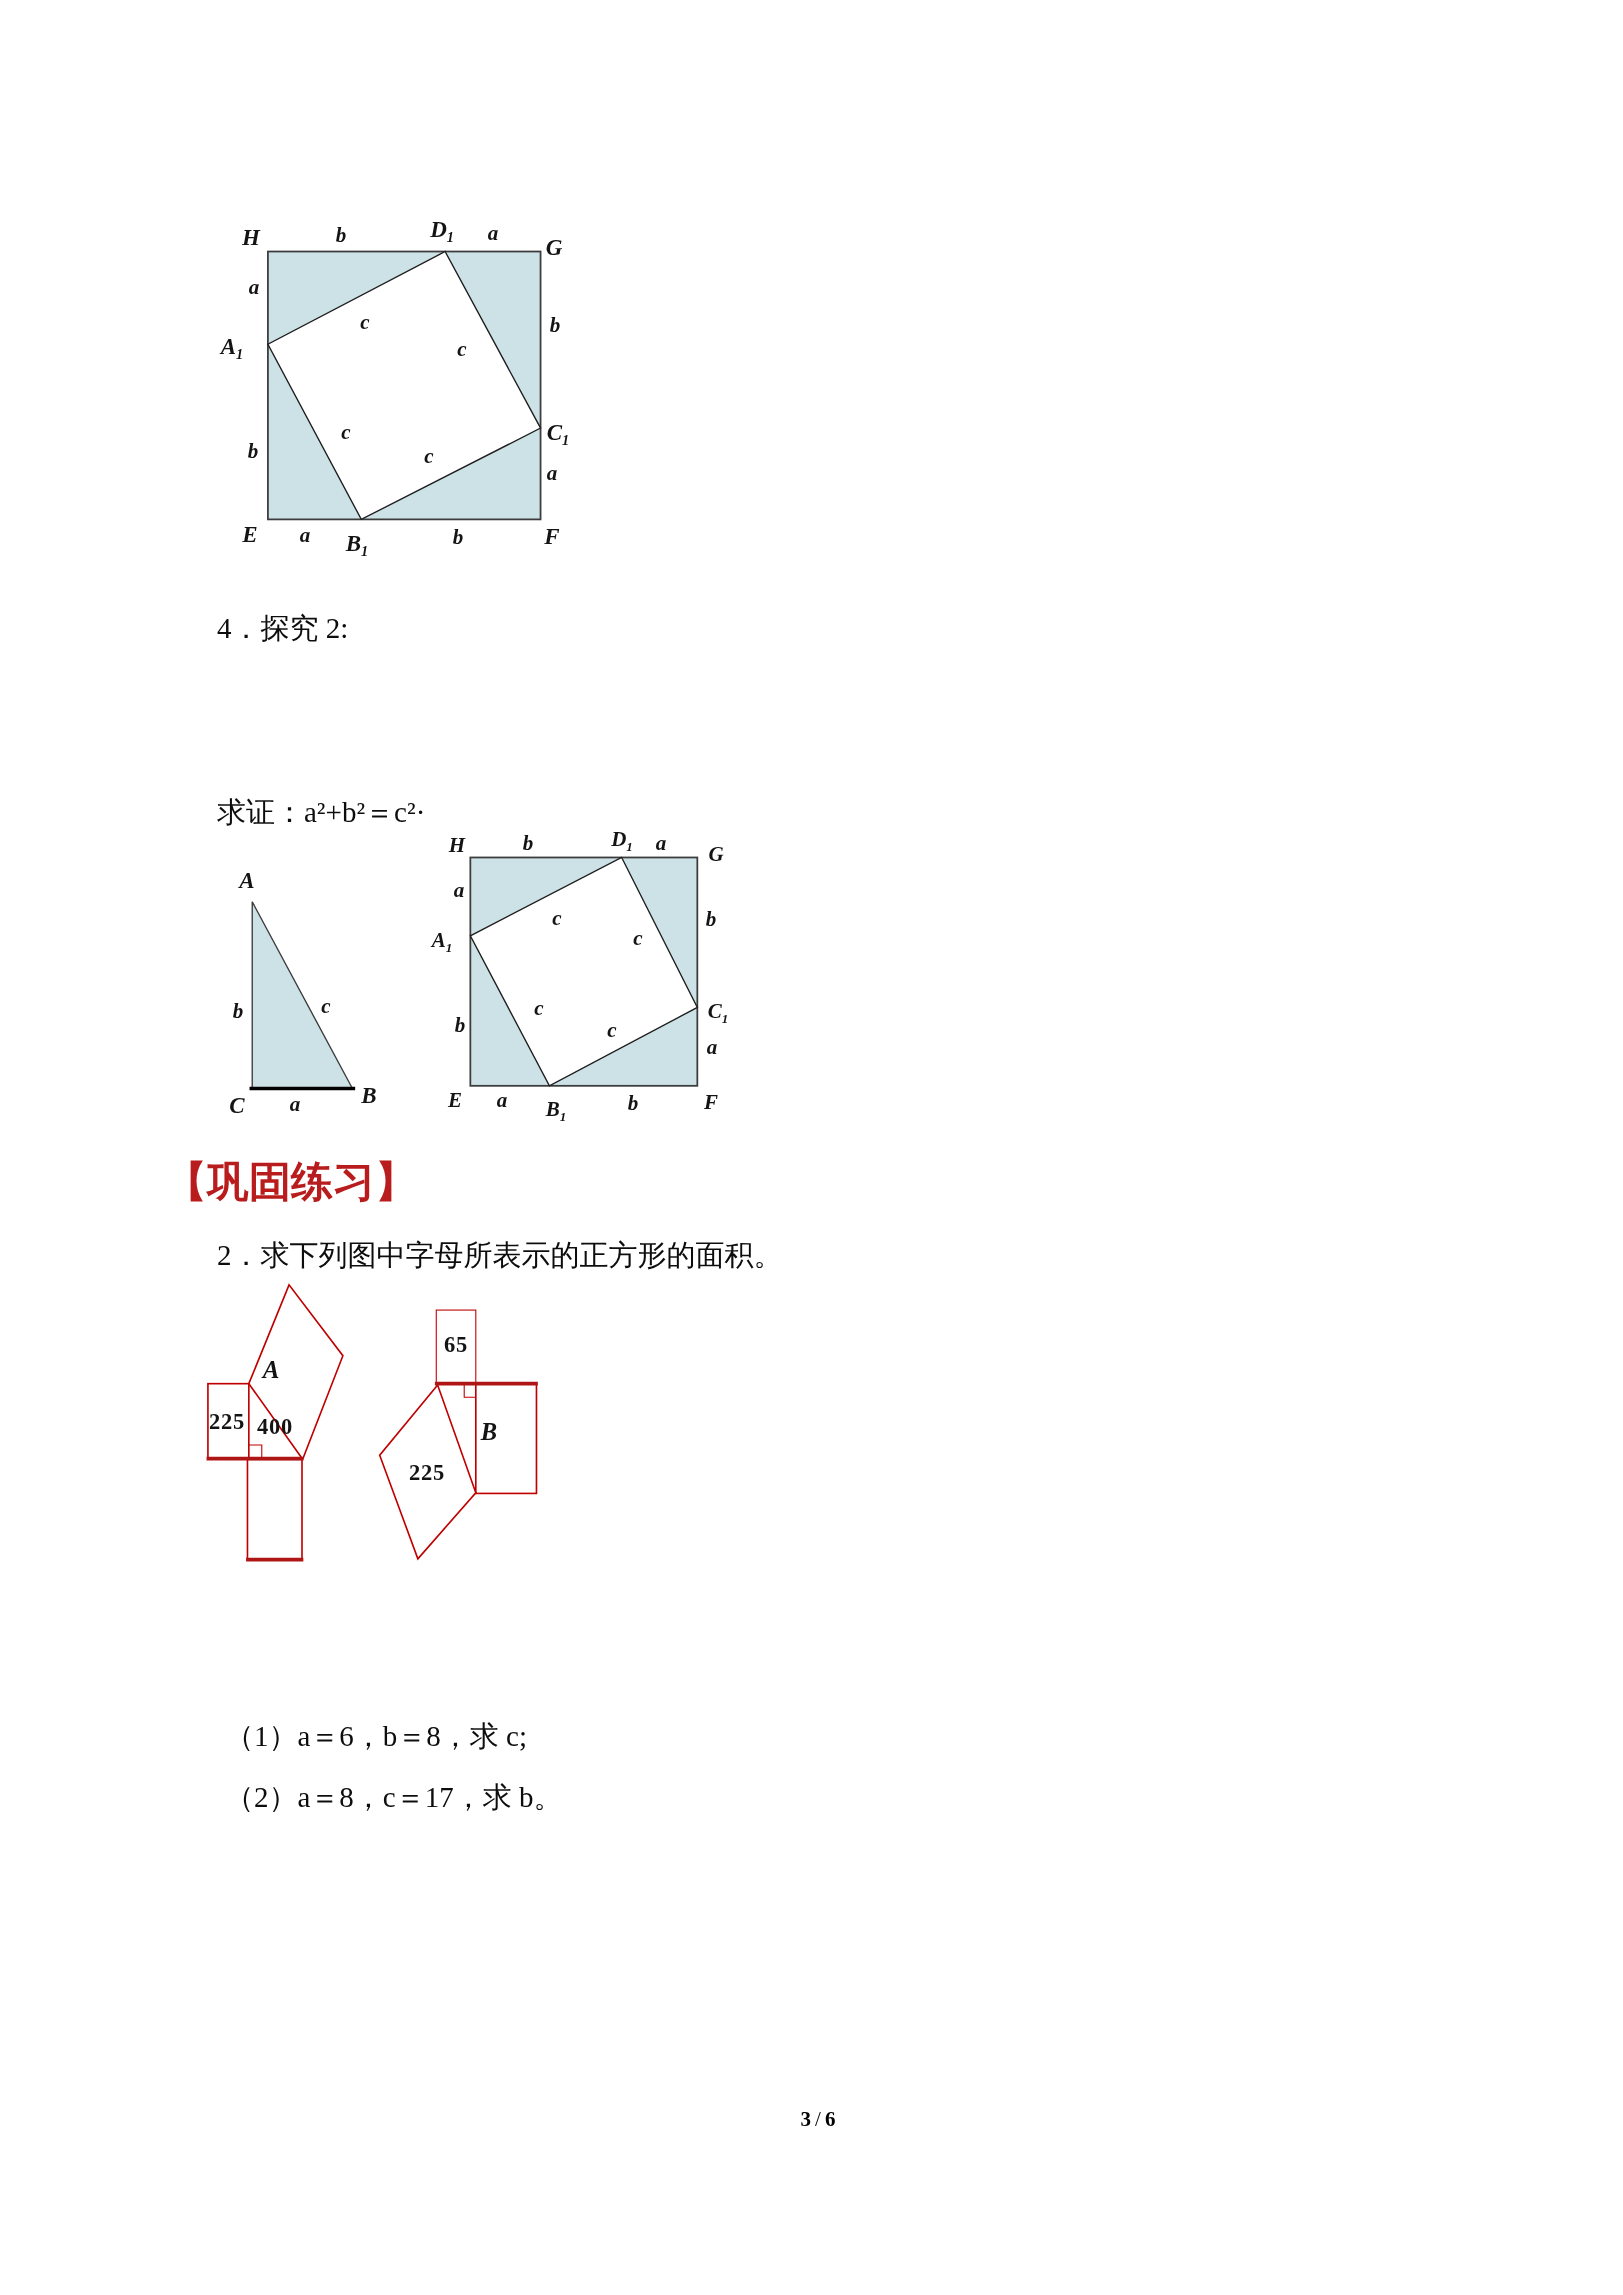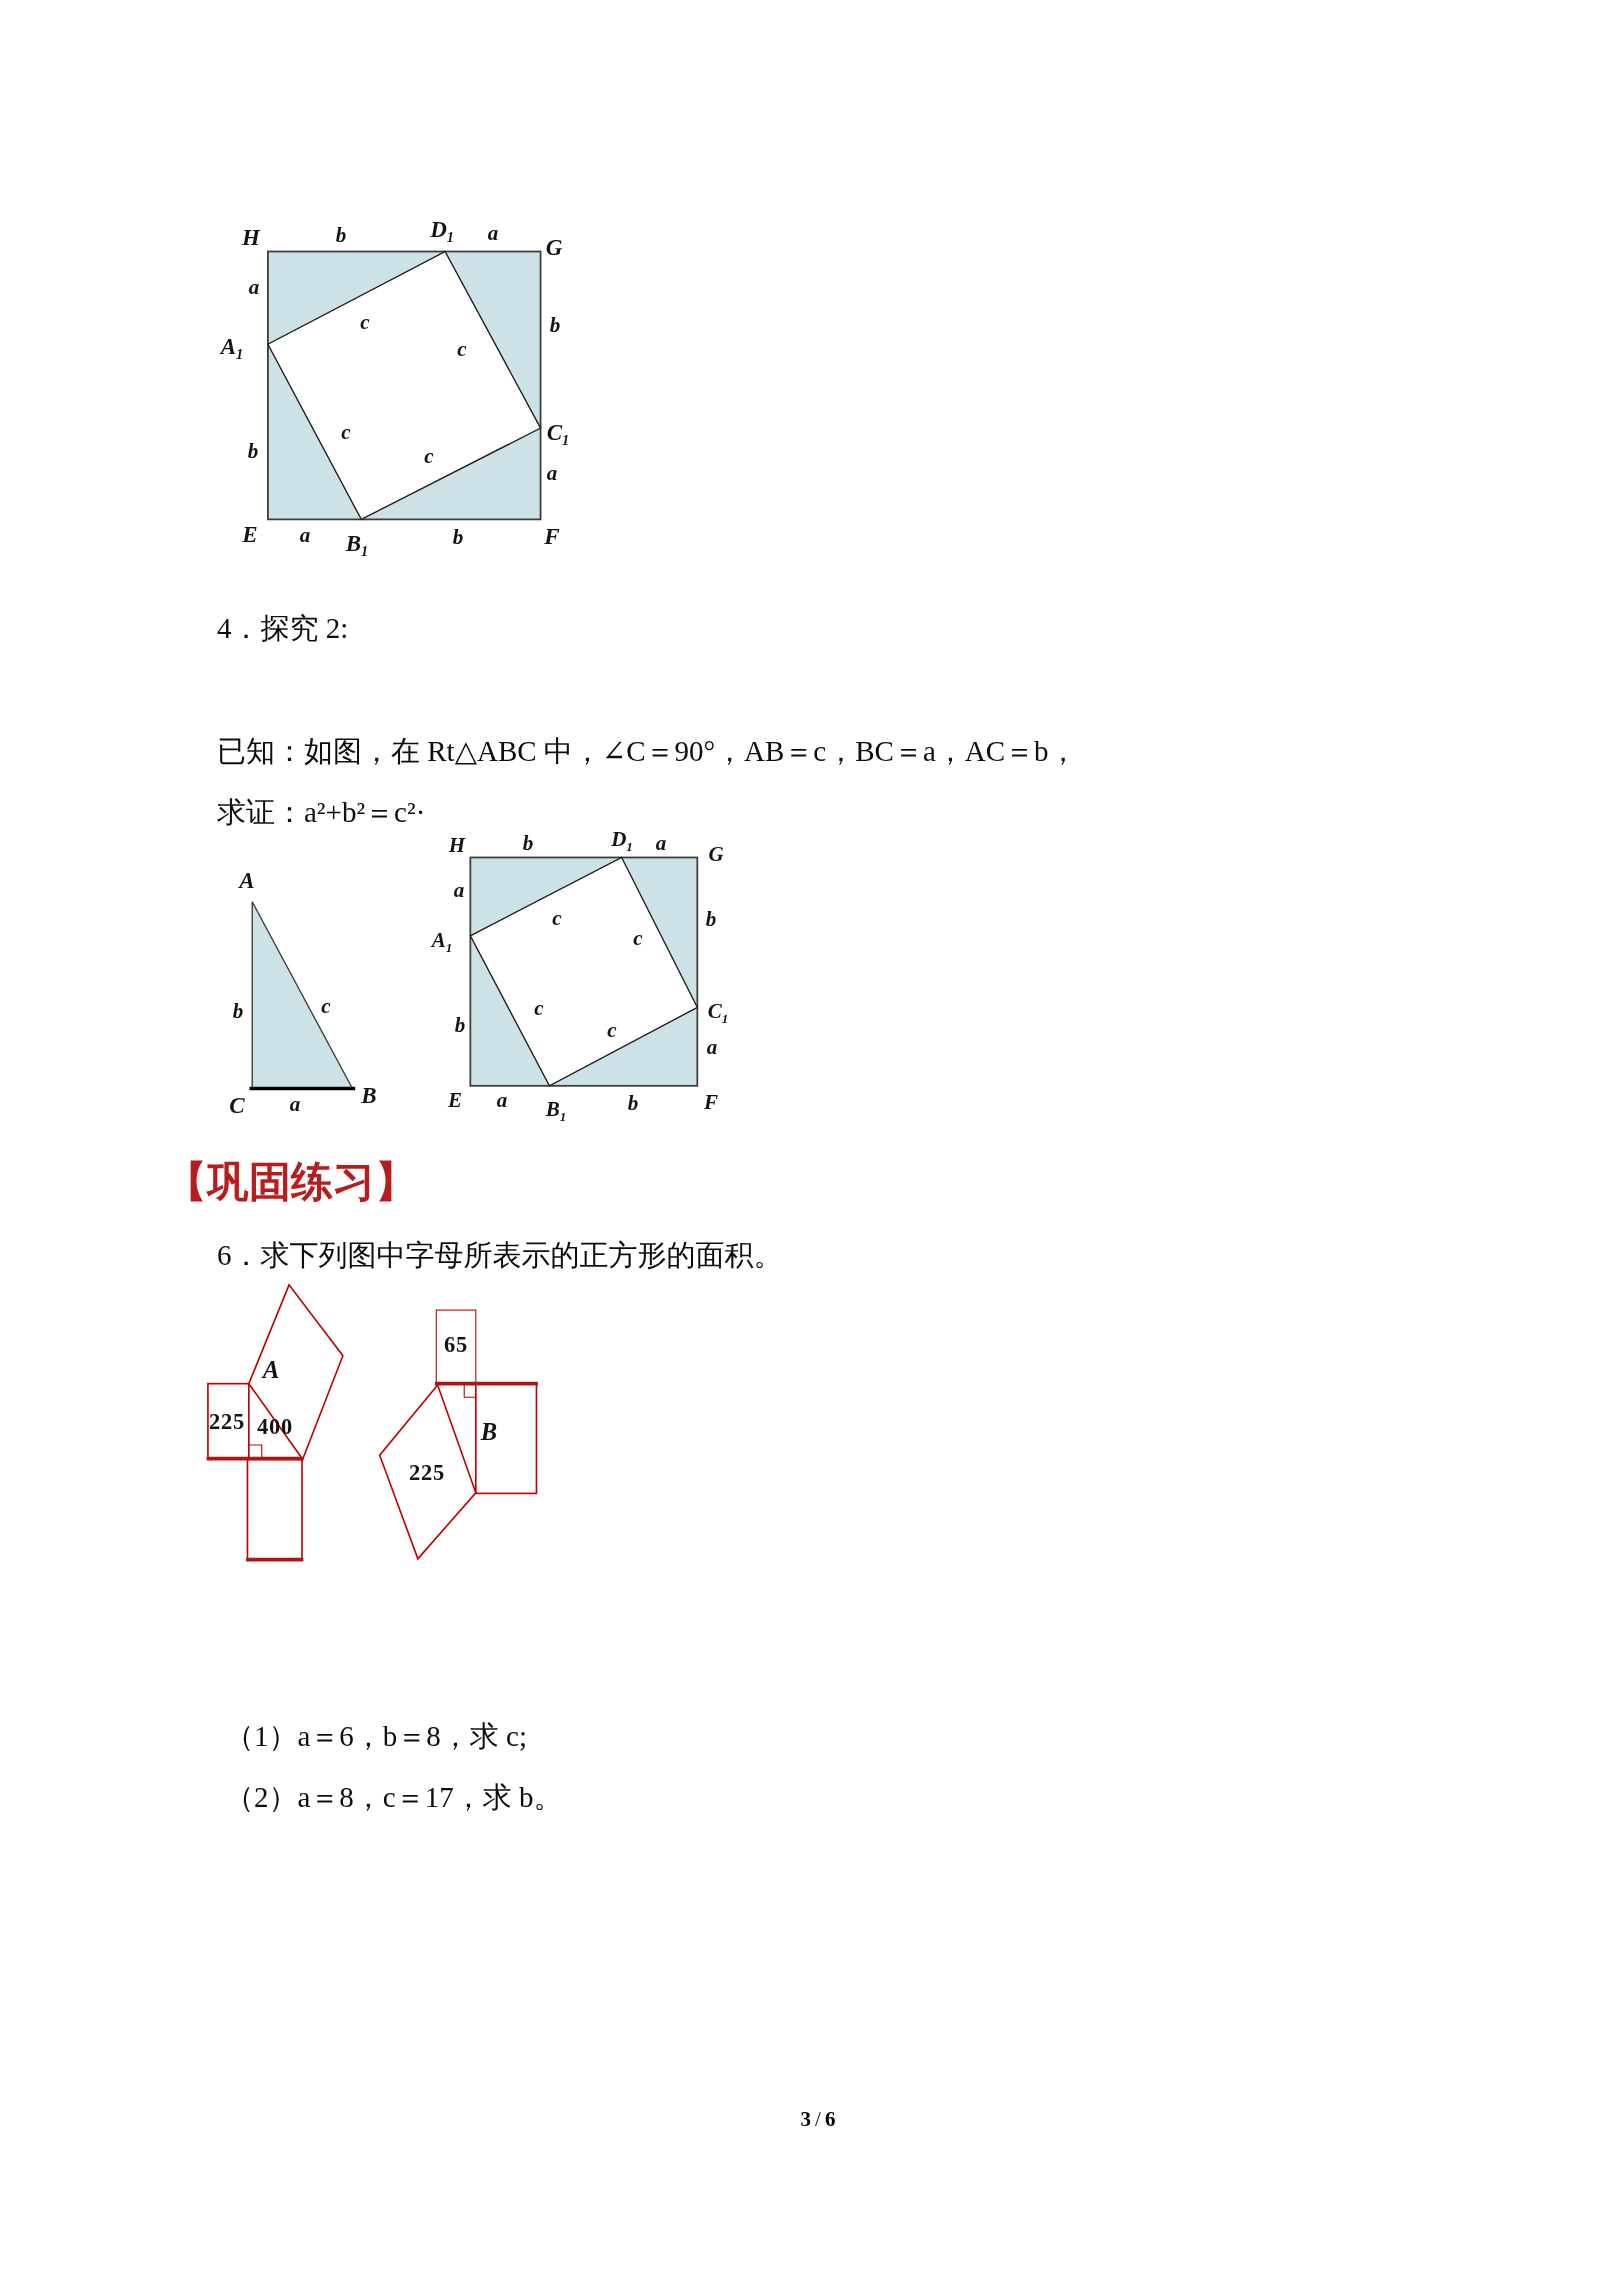--- a/index.html
+++ b/index.html
@@ -121,26 +121,25 @@
   <span class="lbl small" style="left:612px;top:1030px">c</span>
 
   <span class="lbl" style="left:271px;top:1369px;font-size:25px">A</span>
   <span class="lbl num" style="left:227px;top:1422px">225</span>
   <span class="lbl num" style="left:275px;top:1427px">400</span>
   <span class="lbl num" style="left:456px;top:1345px">65</span>
   <span class="lbl" style="left:489px;top:1432px;font-size:24.5px">B</span>
   <span class="lbl num" style="left:427px;top:1473px">225</span>
 
   <div class="tline" style="left:217px;top:612px">4．探究 2:</div>
-  <div class="tline" style="left:217px;top:735px">已知：如图，在 Rt△ABC 中，∠C＝90°，AB＝c，BC＝a，AC＝b，</div>
   <div class="tline" style="left:217px;top:796px">求证：a²+b²＝c²·</div>
 
   <div class="heading" style="left:165px;top:1154px">【巩固练习】</div>
 
-  <div class="tline" style="left:217px;top:1239px">6．求下列图中字母所表示的正方形的面积。</div>
+  <div class="tline" style="left:217px;top:1239px">2．求下列图中字母所表示的正方形的面积。</div>
 
   <div class="tline" style="left:225px;top:1720px">（1）a＝6，b＝8，求 c;</div>
   <div class="tline" style="left:225px;top:1781px">（2）a＝8，c＝17，求 b。</div>
 
   <div class="footer">
     <span>3</span><span class="sep">/</span><span>6</span>
   </div>
 
 </div>
 

